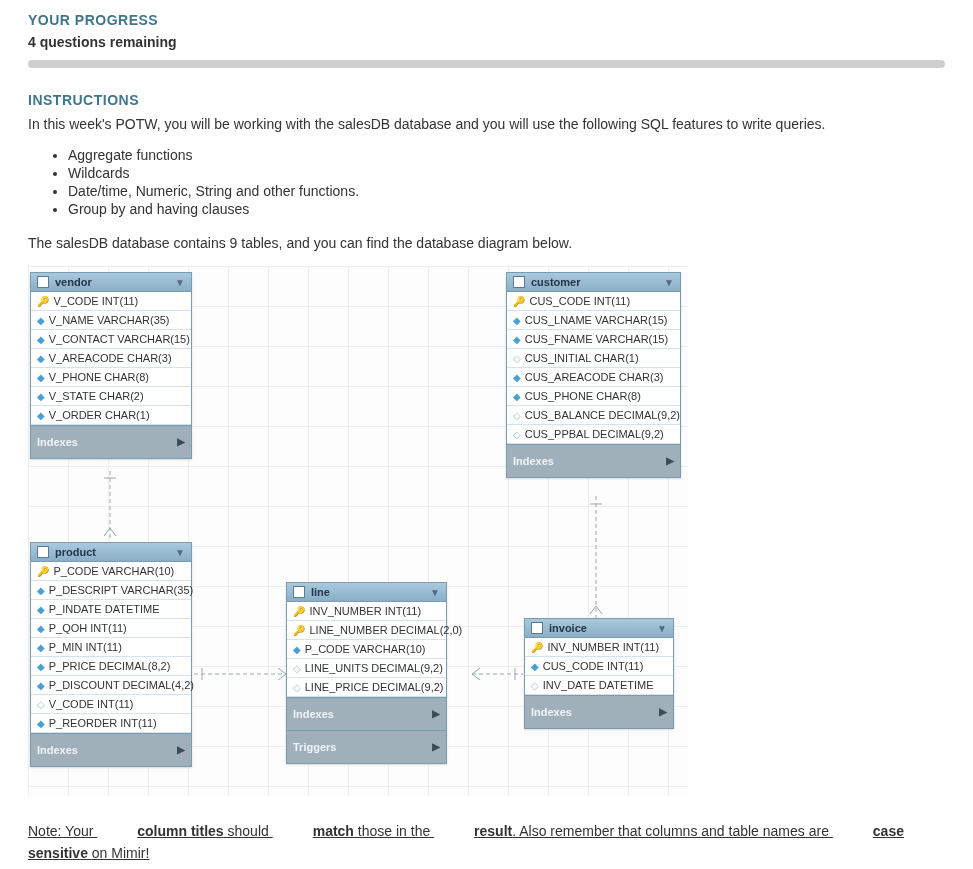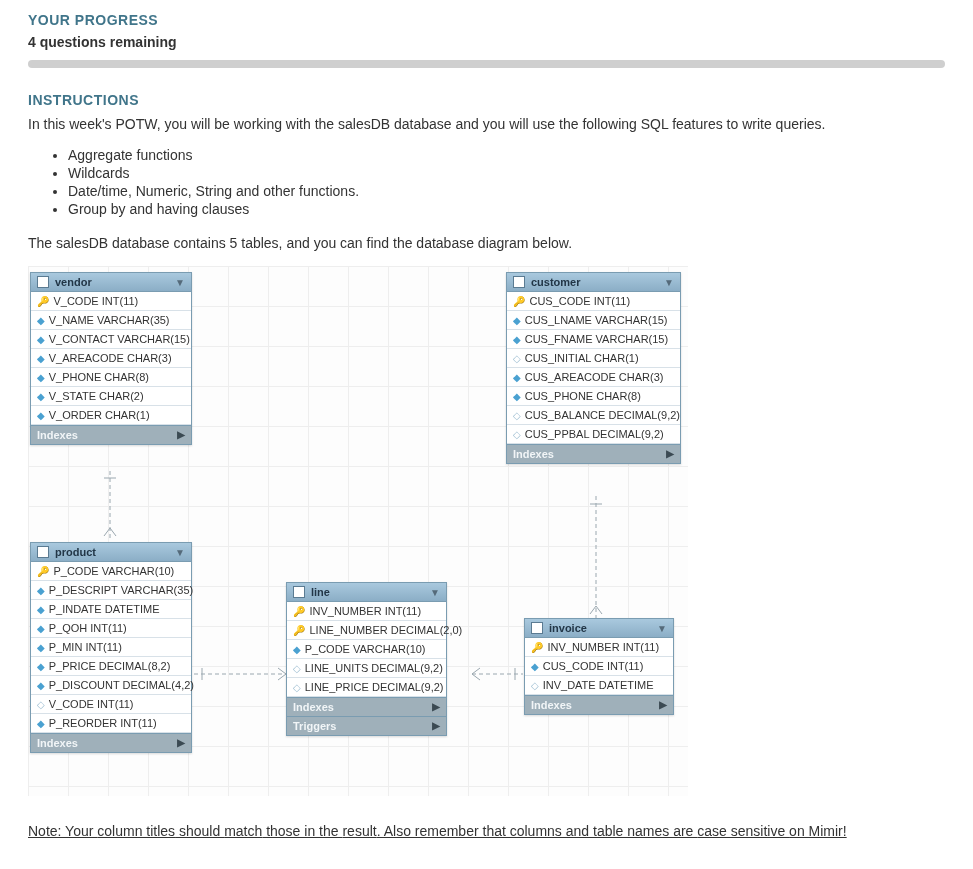--- a/index.html
+++ b/index.html
@@ -24,21 +24,21 @@
     width: 100%;
     height: 8px;
     background: #cfcfcf;
     border-radius: 4px;
     margin-bottom: 24px;
   }
   .instr-body { margin: 6px 0 12px 0; line-height: 1.5; }
   ul.features { margin: 4px 0 16px 40px; padding: 0; }
   ul.features li { margin: 2px 0; }
   .note { text-decoration: underline; margin-top: 24px; line-height: 1.6; }
-  .bold { font-weight: normal; }
+  .bold { font-weight: bold; margin-left: 40px; }
 
   .diagram {
     position: relative;
     width: 660px;
     height: 530px;
     margin-top: 6px;
     background:
       linear-gradient(#eee 1px, transparent 1px),
       linear-gradient(90deg, #eee 1px, transparent 1px);
     background-size: 40px 40px;
@@ -85,21 +85,21 @@
   }
   .row:last-of-type { border-bottom: none; }
   .k { color: #d7a300; margin-right: 4px; font-size: 10px; }   
   .r { color: #cf5b5b; margin-right: 4px; font-size: 10px; }   
   .d { color: #4aa1d1; margin-right: 4px; font-size: 10px; }   
   .o { color: #9fbfd2; margin-right: 4px; font-size: 10px; }   
   .foot {
     background: #9fb0ba;
     color: #f1f5f7;
     font-weight: bold;
-    padding: 3px 6px;
+    padding: 10px 6px;
     display: flex;
     justify-content: space-between;
     border-top: 1px solid #7a9cb1;
   }
   .foot .arrow { color: #3b4a53; font-size: 10px; }
 
   svg.conn { position: absolute; left: 0; top: 0; width: 660px; height: 530px; pointer-events: none; }
   svg.conn line, svg.conn polyline { stroke: #9aa7af; stroke-width: 1; fill: none; }
   svg.conn .dash { stroke-dasharray: 4 3; }
 </style>
@@ -113,21 +113,21 @@
 <div class="section-title">INSTRUCTIONS</div>
 <div class="instr-body">In this week's POTW, you will be working with the salesDB database and you will use the following SQL features to write queries.</div>
 
 <ul class="features">
   <li>Aggregate functions</li>
   <li>Wildcards</li>
   <li>Date/time, Numeric, String and other functions.</li>
   <li>Group by and having clauses</li>
 </ul>
 
-<div class="instr-body">The salesDB database contains 5 tables, and you can find the database diagram below.</div>
+<div class="instr-body">The salesDB database contains 9 tables, and you can find the database diagram below.</div>
 
 <div class="diagram">
 
   <svg class="conn">
 
     <line class="dash" x1="82" y1="205" x2="82" y2="275"></line>
     <line x1="76" y1="212" x2="88" y2="212"></line>
     <polyline points="76,270 82,262 88,270"></polyline>
 
     <line class="dash" x1="568" y1="230" x2="568" y2="354"></line>

